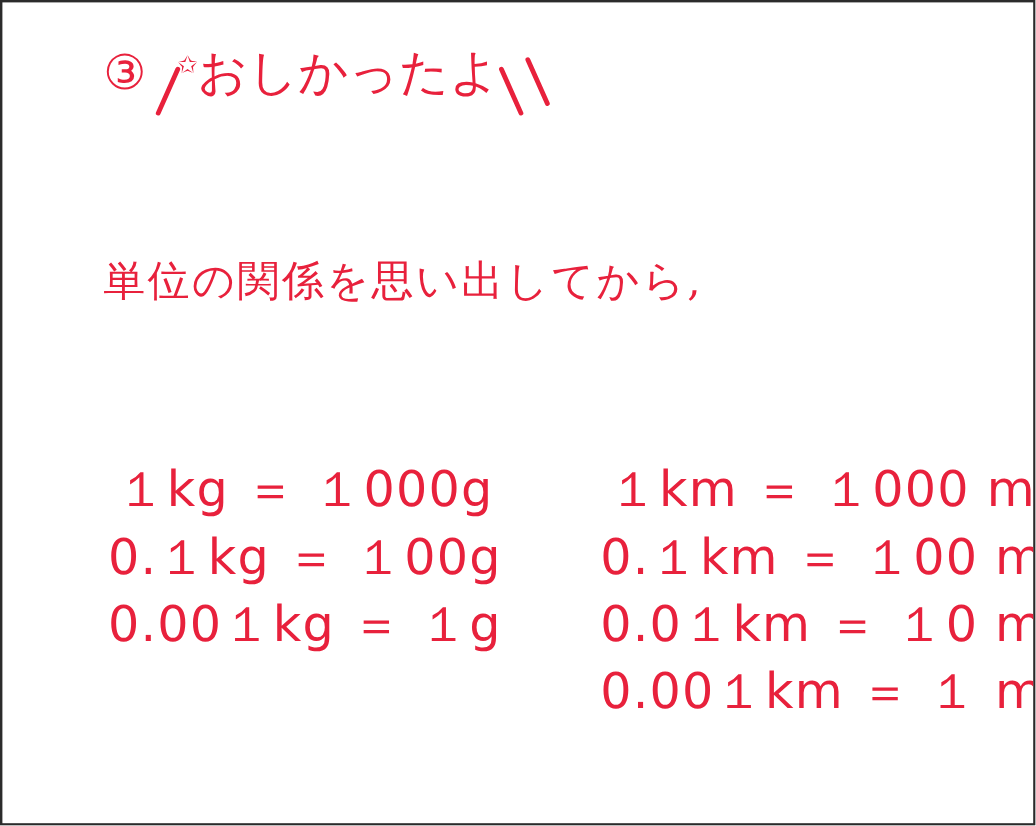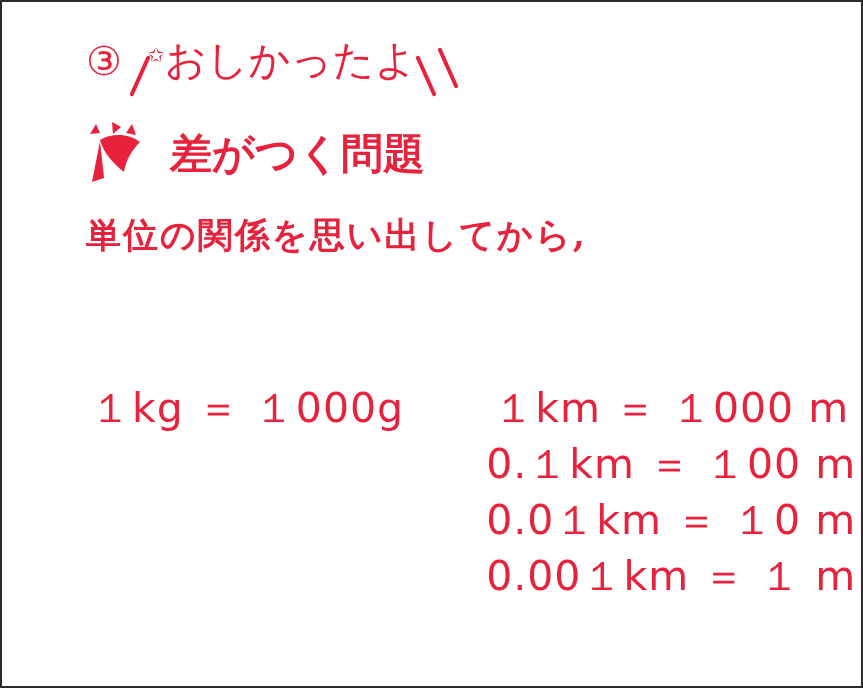--- a/index.html
+++ b/index.html
@@ -117,21 +117,21 @@
     position: absolute;
     left: 84px;
     top: 208px;
     color: #e8213c;
     font-family: "DejaVu Serif", serif;
     font-size: 35px;
     line-height: 1.45;
     letter-spacing: 2px;
     font-weight: 400;
   }
-  .instructions div { white-space: nowrap; font-weight: bold; }
+  .instructions div { white-space: nowrap; }
 
   
   .equations {
     position: absolute;
     left: 88px;
     top: 378px;
     display: flex;
     gap: 72px;
     color: #e8213c;
     font-family: "DejaVu Sans", sans-serif;
@@ -154,42 +154,30 @@
 
     <span class="catch-wrap">
       <span class="slash-left"></span>
       <span class="spark-icon">✩</span>
       <span class="catch-text">おしかったよ</span>
       <span class="slash-right"></span>
       <span class="slash-right2"></span>
     </span>
   </div>
 
-  <div class="section-row">
-    <span class="flag-mark">
-      <svg width="74" height="68" viewBox="0 0 74 68" xmlns="http://www.w3.org/2000/svg">
-        <g fill="#e8213c">
-          <path d="M10 4 L4 14 L14 13 Z"></path>
-          <path d="M26 2 L27 14 L35 7 Z"></path>
-          <path d="M46 4 L40 13 L50 15 Z"></path>
-          <path d="M14 20 C26 12, 44 14, 54 22 C46 30, 40 40, 38 52 C28 44, 18 34, 14 20 Z"></path>
-          <path d="M14 21 L6 62 L18 58 Z"></path>
-        </g>
-      </svg>
-    </span>
-    <span class="section-title">差がつく問題</span>
-  </div>
 
   <div class="instructions">
     <div>単位の関係を思い出してから,</div>
   </div>
 
   <div class="equations">
     <div class="eq-col col1">
       <div class="eq-line">１kg ＝ １000g</div>
+      <div class="eq-line">0.１kg ＝ １00g</div>
+      <div class="eq-line">0.00１kg ＝ １g</div>
     </div>
     <div class="eq-col col2">
       <div class="eq-line">１km ＝ １000 m</div>
       <div class="eq-line">0.１km ＝ １00 m</div>
       <div class="eq-line">0.0１km ＝ １0 m</div>
       <div class="eq-line">0.00１km ＝ １ m</div>
     </div>
   </div>
 
 </div>

